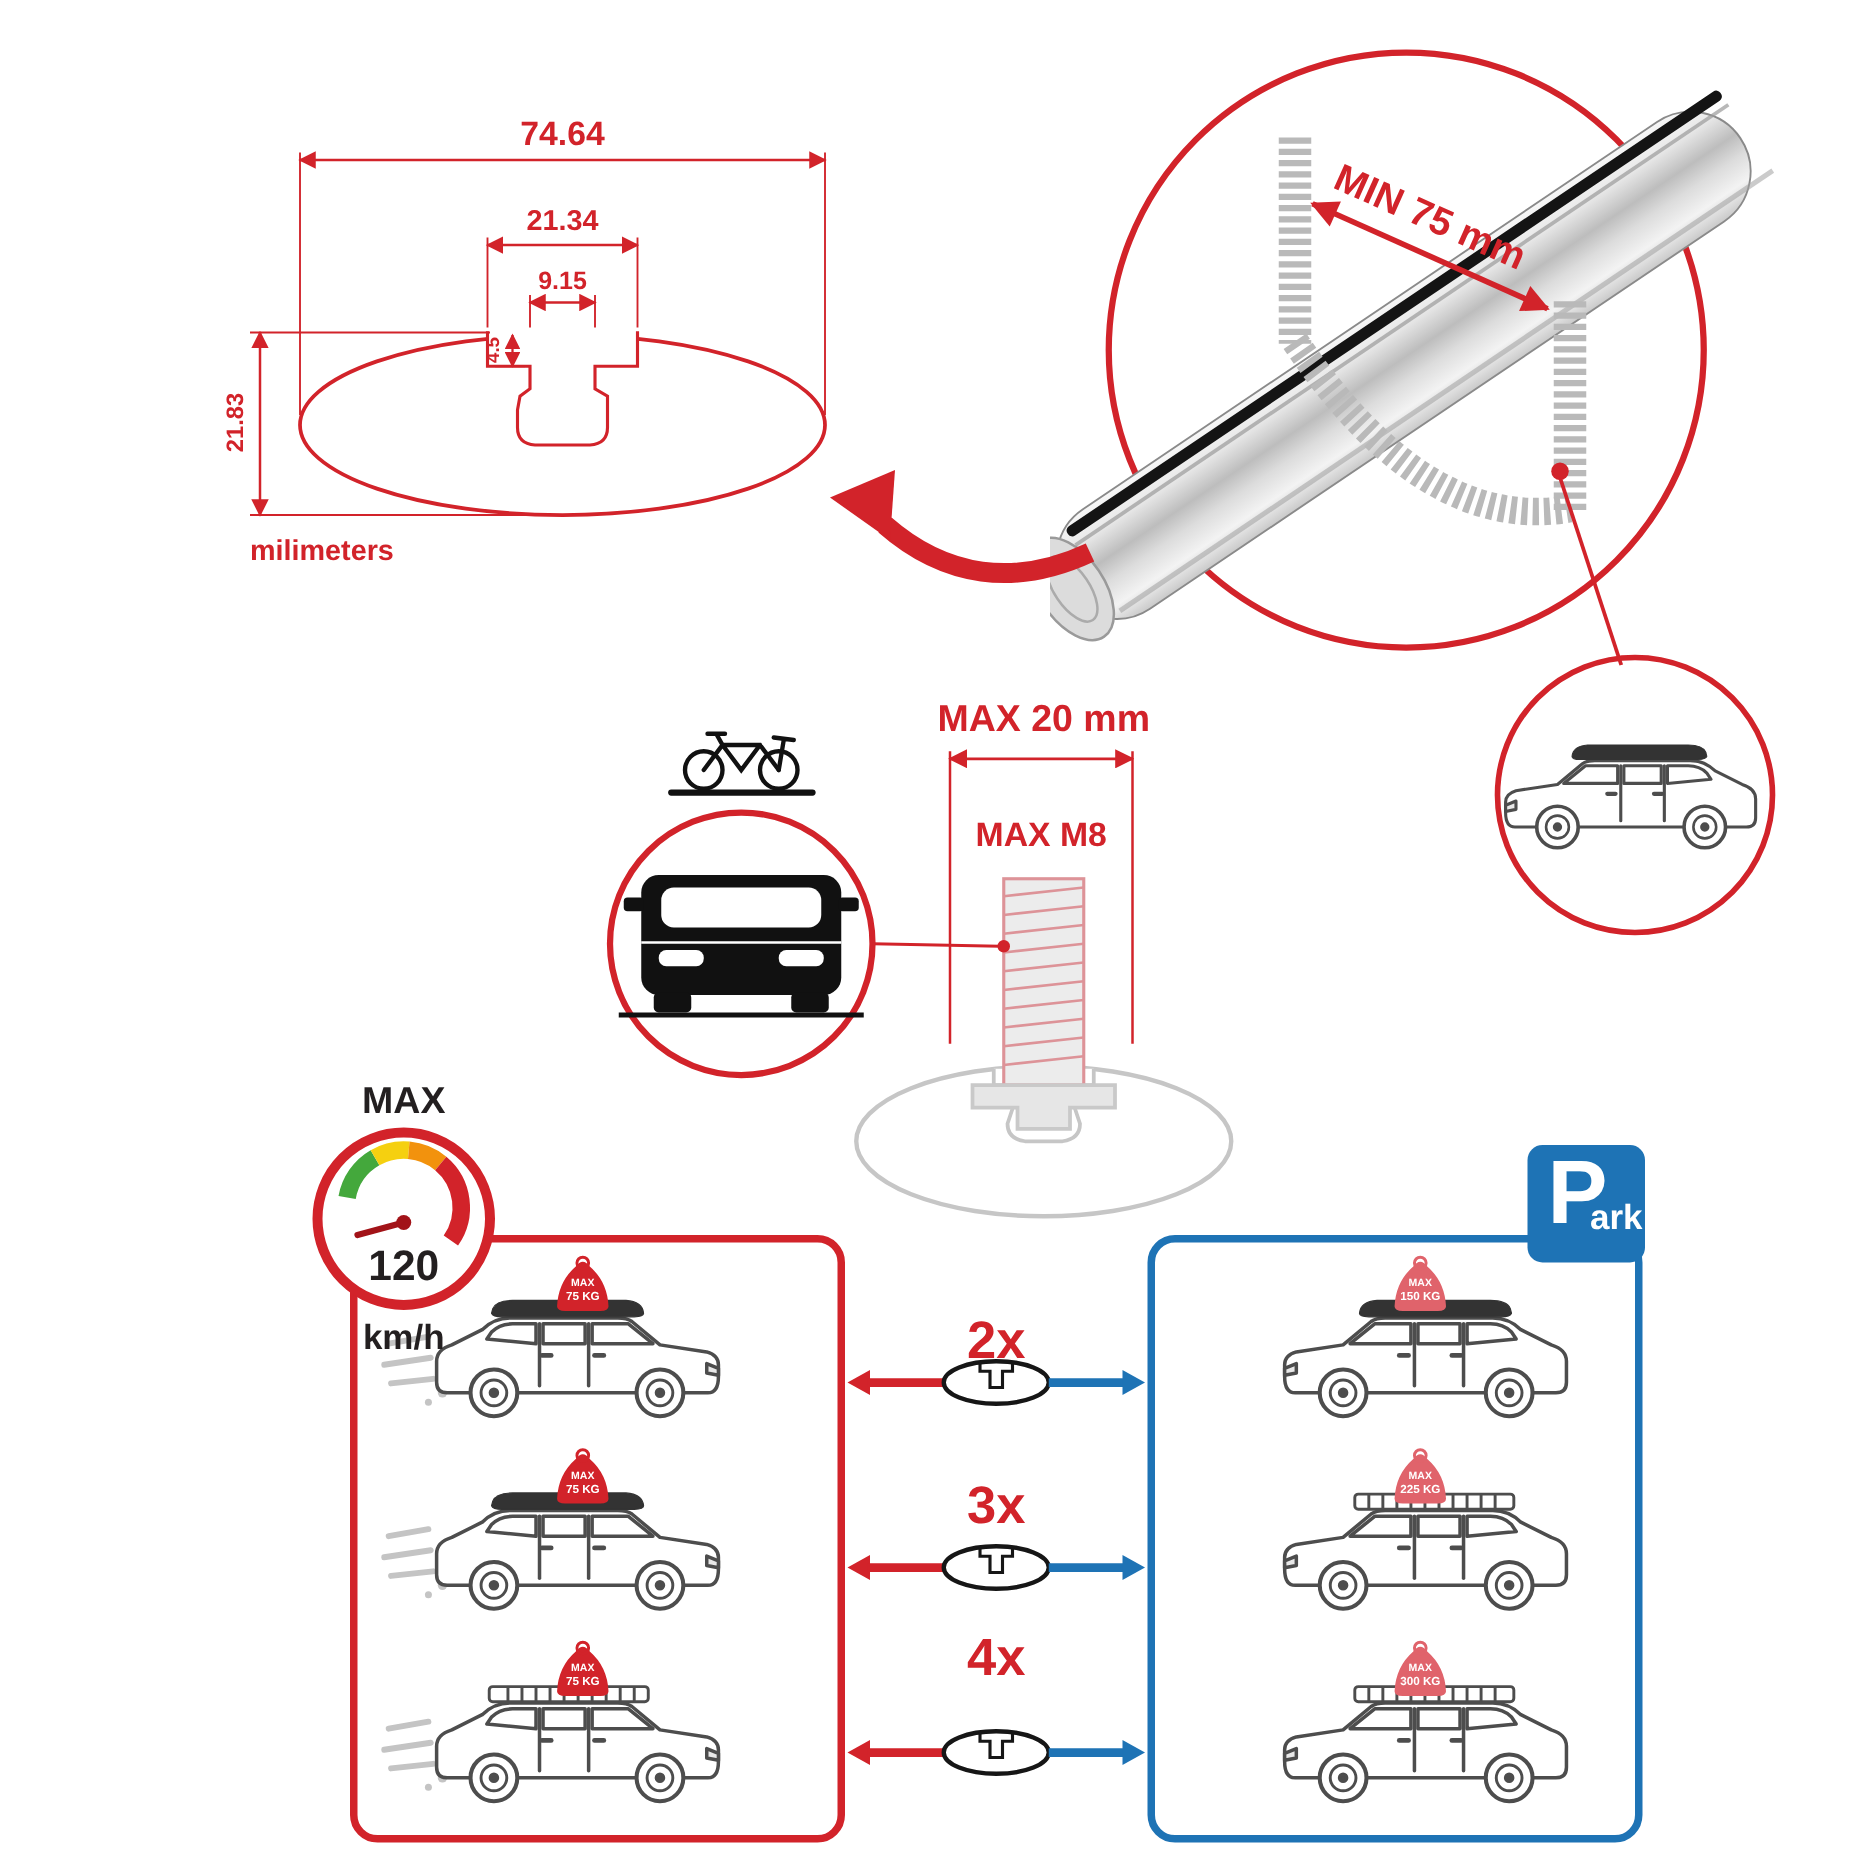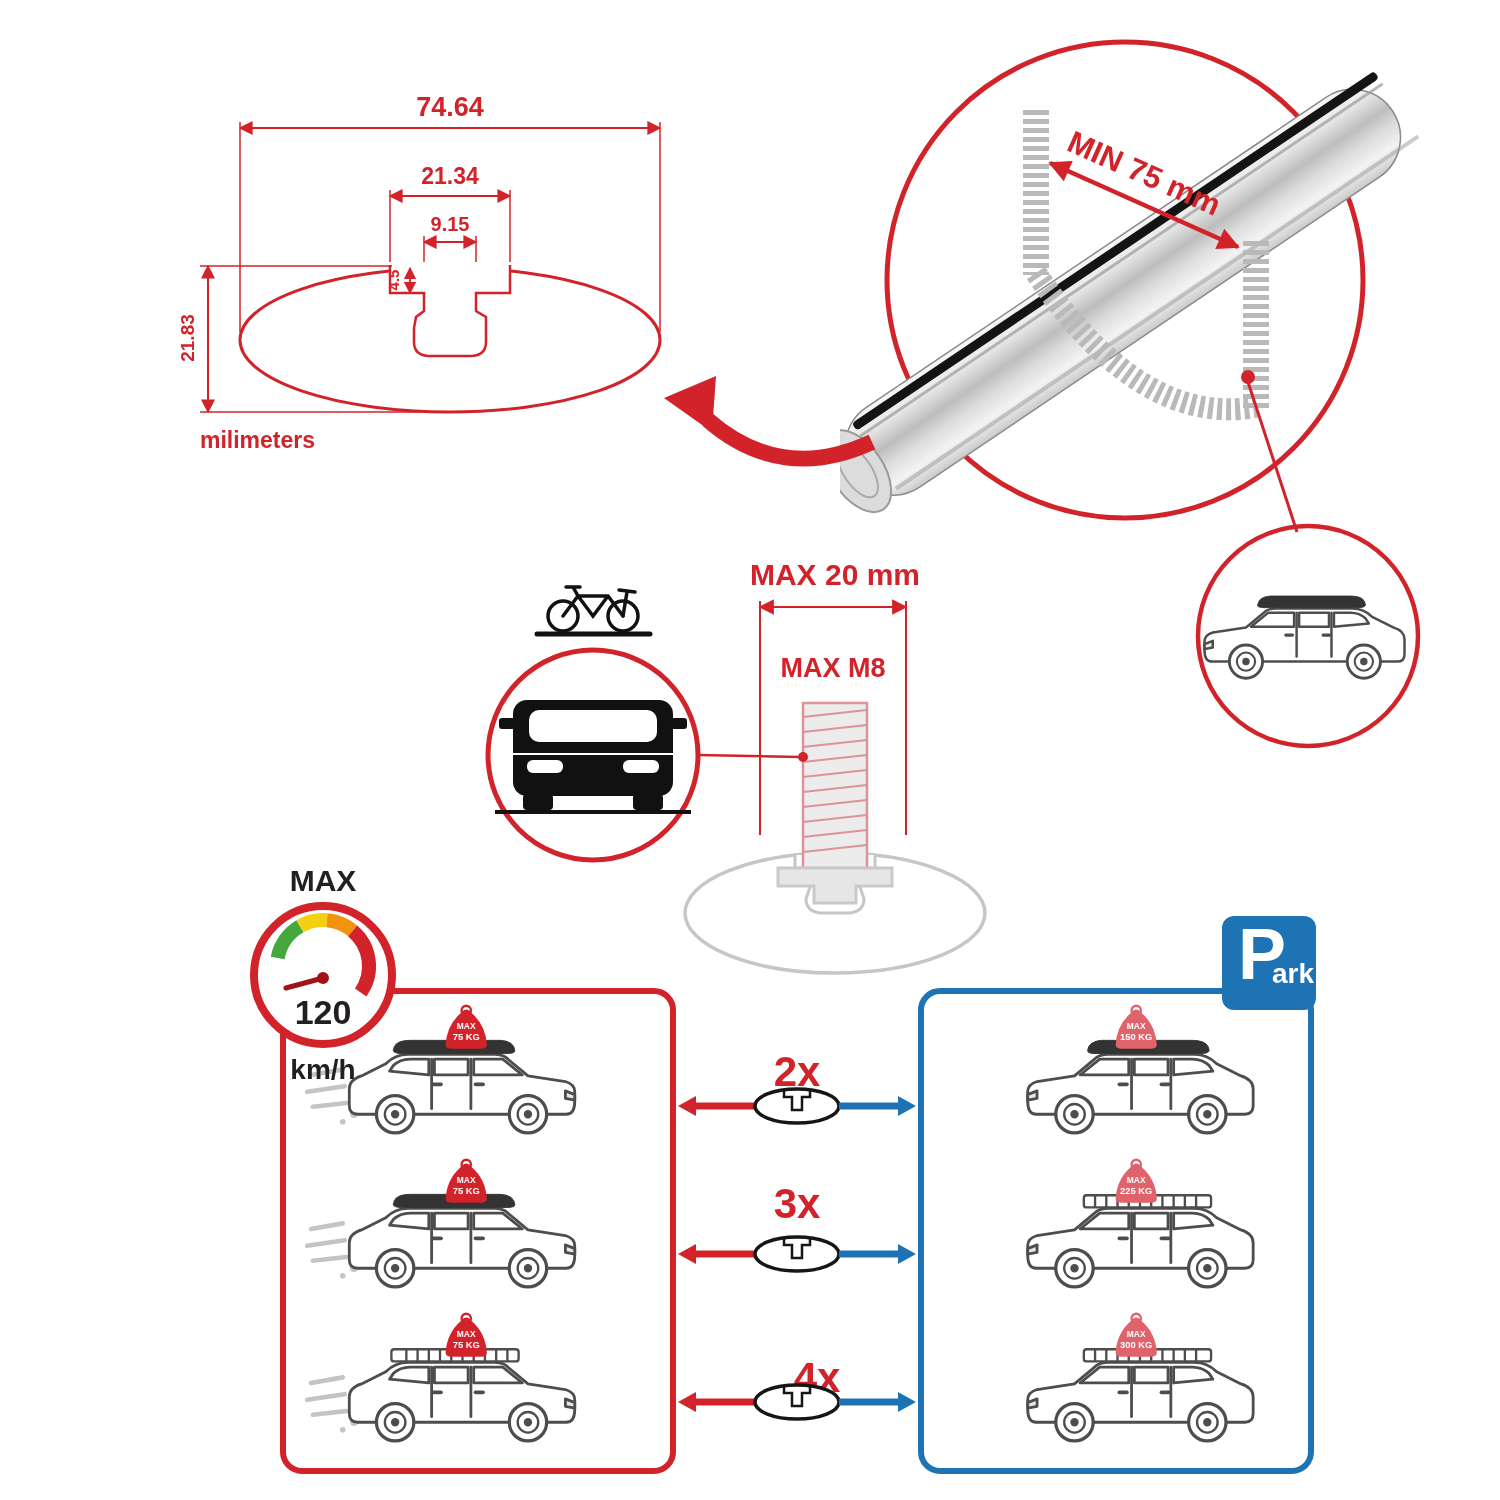--- a/index.html
+++ b/index.html
@@ -269,21 +269,21 @@
   <use href="#suv-body"></use>
     <use href="#roofbasket"></use>
   <use href="#cone-shape" class="fill-pink"></use>
     <use href="#cone-ring" class="stroke-pink"></use>
   <text class="cone-t" x="172" y="29" font-size="9">MAX</text>
   <text class="cone-t" x="172" y="41" font-size="10">300 KG</text>
 </svg>
 
 <div class="mult" style="left:676px;top:1048px;">2x</div>
 <div class="mult" style="left:676px;top:1170px;margin-top:10px;">3x</div>
-<div class="mult" style="left:676px;top:1354px;padding-left:20px;">4x</div>
+<div class="mult" style="left:676px;top:1302px;">4x</div>
 
 <svg class="abs" style="left:676px;top:1084px;z-index:3;" width="242" height="44" viewBox="0 0 242 44">
   <polygon points="2,22 20,12 20,32" fill="#d2232a"></polygon>
   <line x1="18" y1="22" x2="79" y2="22" stroke="#d2232a" stroke-width="7"></line>
   <ellipse cx="121" cy="22" rx="42" ry="17" fill="#ffffff" stroke="#161616" stroke-width="3.5"></ellipse>
   <path d="M108,6 L108,13 L116,13 L116,26 L126,26 L126,13 L134,13 L134,6" fill="none" stroke="#161616" stroke-width="2.5"></path>
   <line x1="163" y1="22" x2="224" y2="22" stroke="#1e73b5" stroke-width="7"></line>
   <polygon points="240,22 222,12 222,32" fill="#1e73b5"></polygon>
 </svg>
 <svg class="abs" style="left:676px;top:1232px;z-index:3;" width="242" height="44" viewBox="0 0 242 44">

